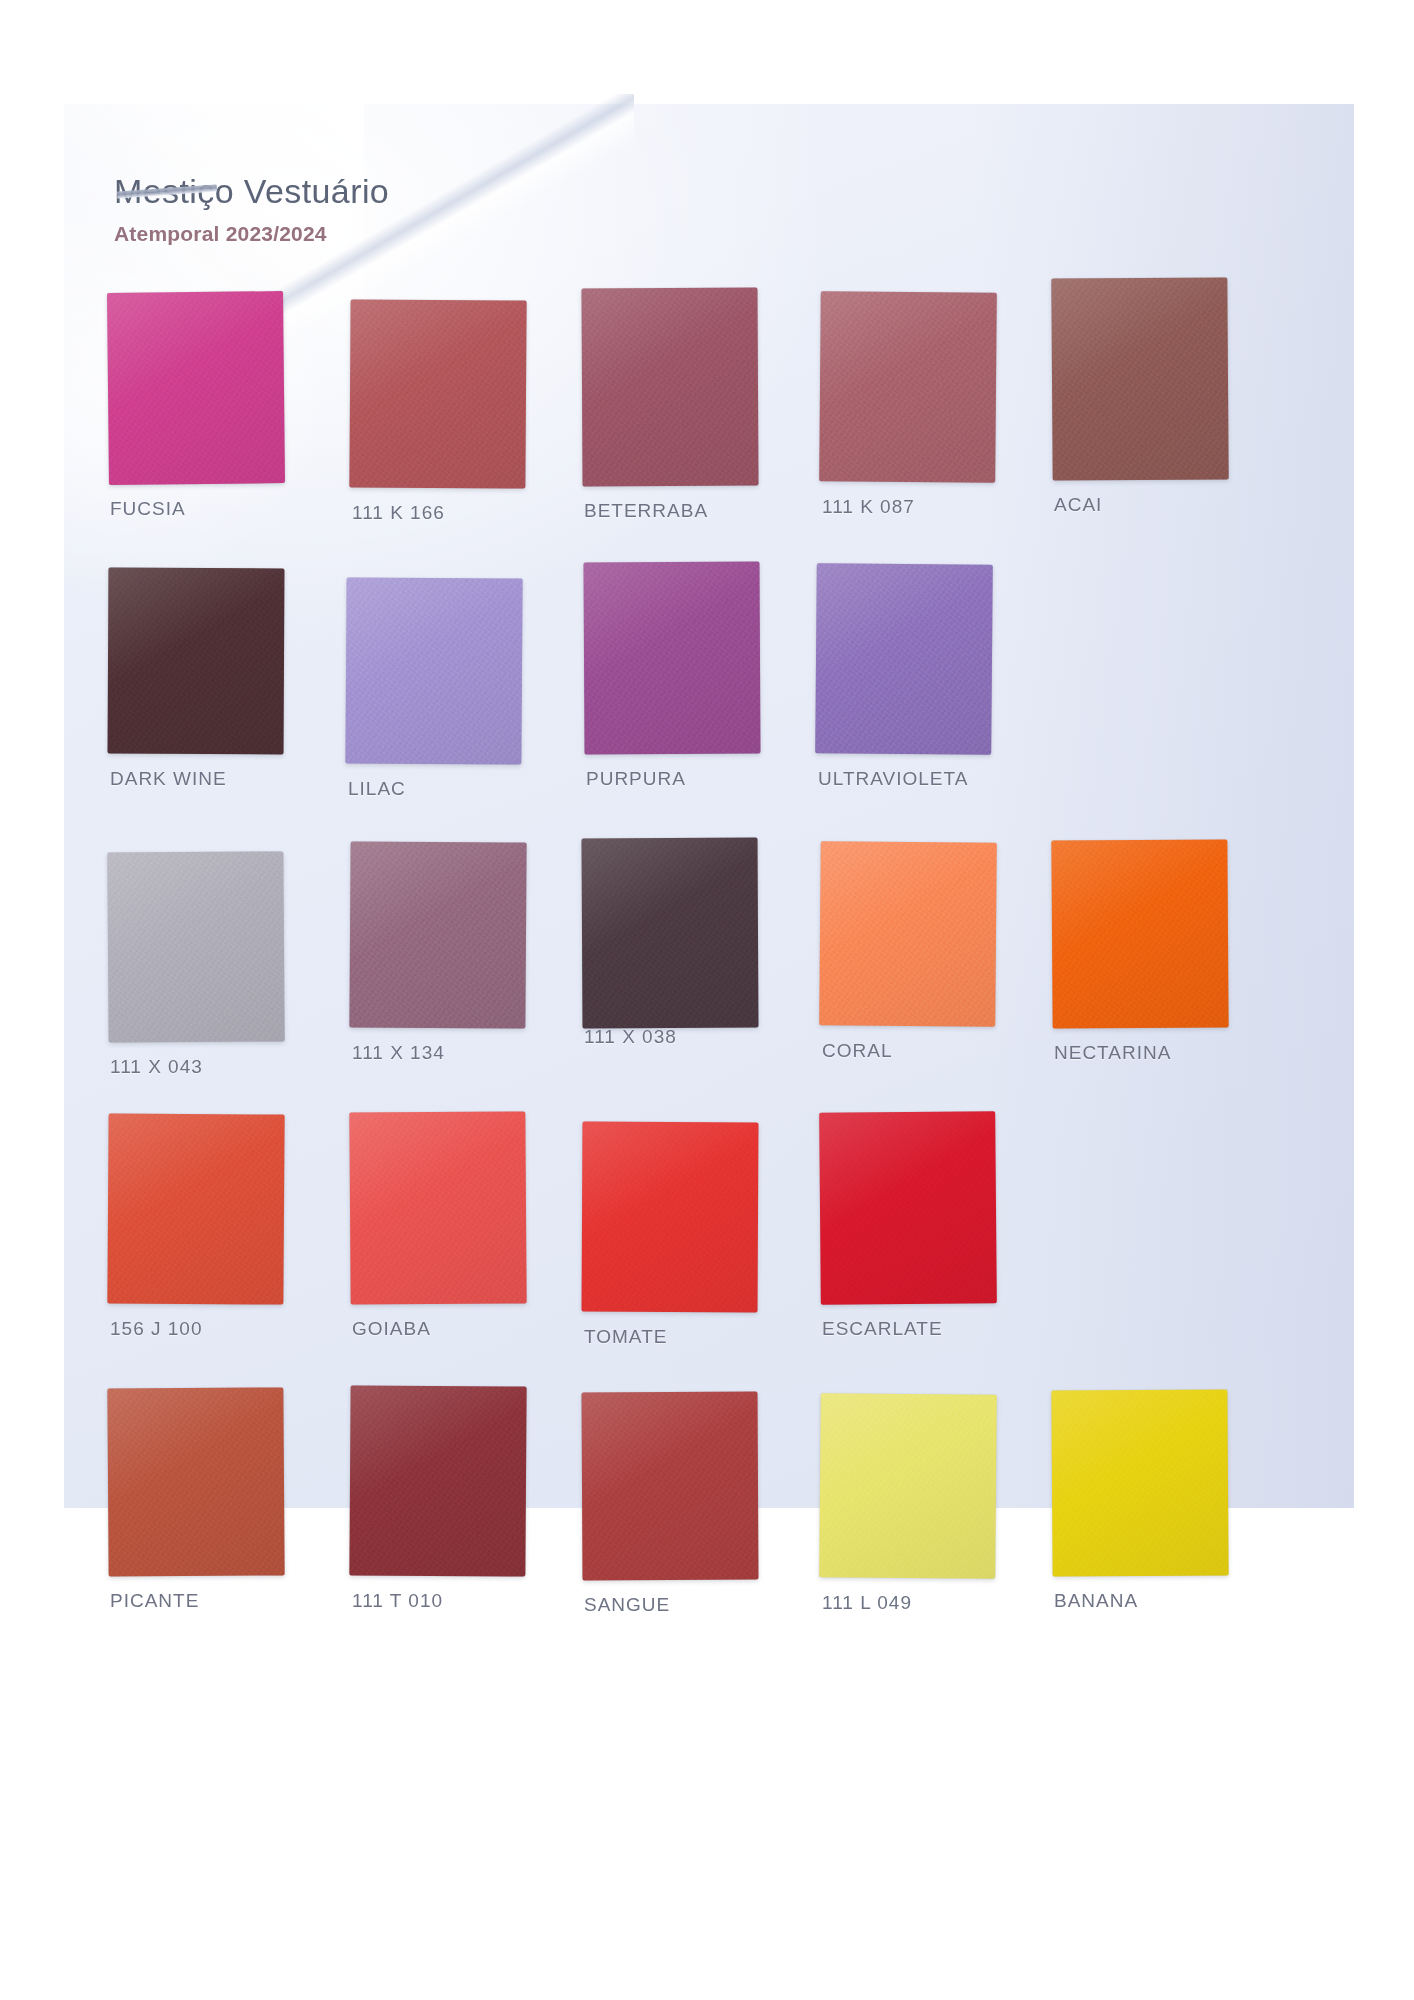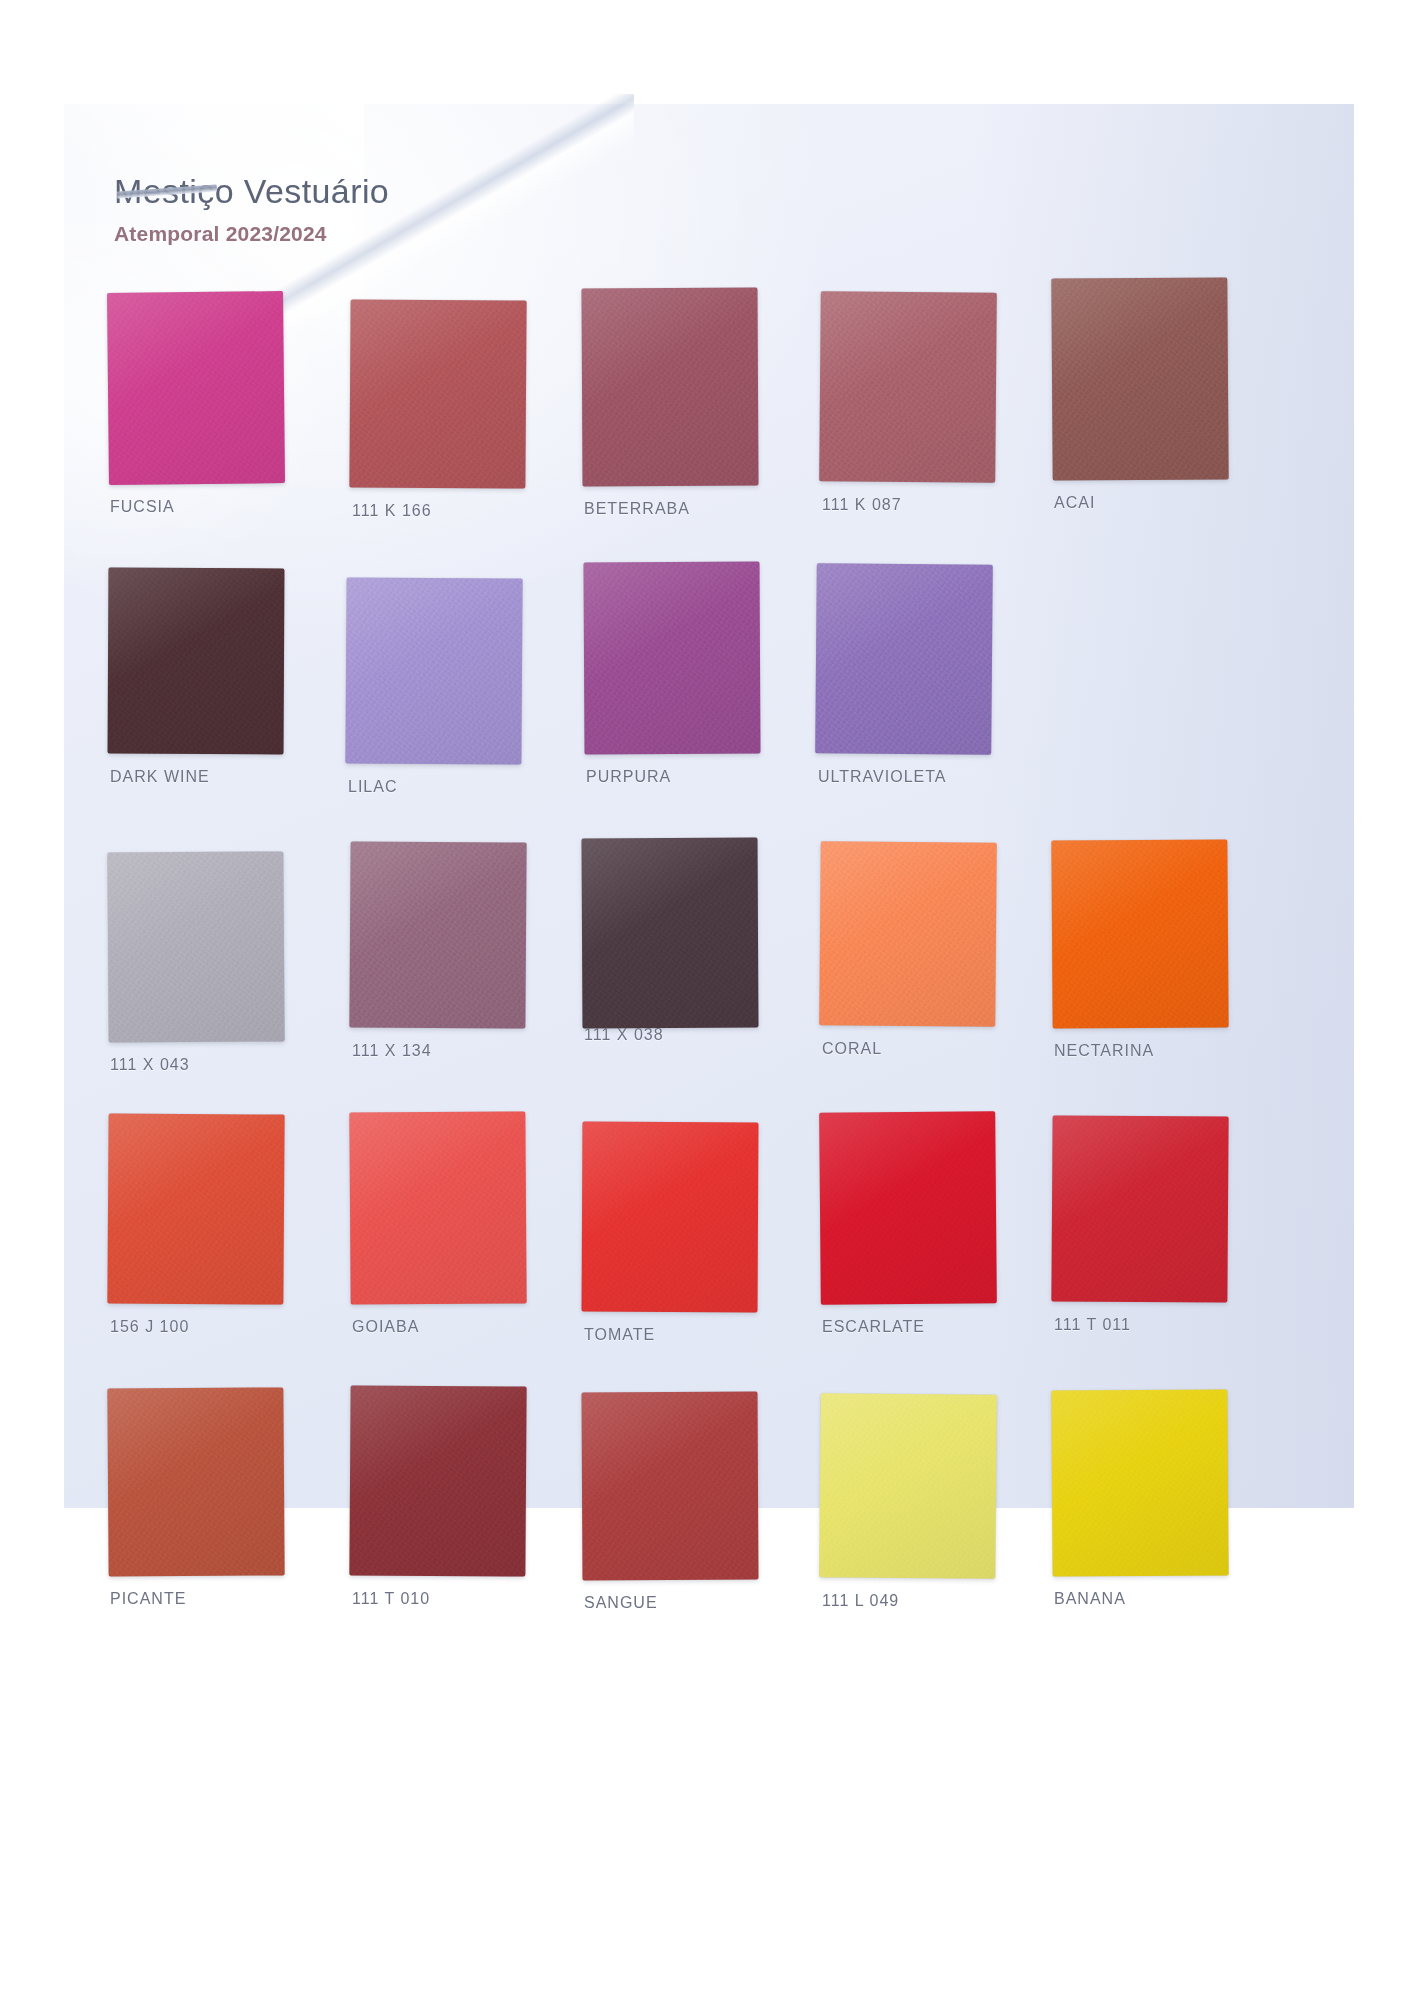--- a/index.html
+++ b/index.html
@@ -143,21 +143,21 @@
     position: absolute;
     inset: 0;
     border-radius: 2px;
     background: linear-gradient(150deg, rgba(255,255,255,0.16) 0%, rgba(255,255,255,0) 42%, rgba(0,0,0,0.06) 100%);
     z-index: 1;
   }
   .chip-label {
     position: absolute;
     left: 2px;
     top: 206px;
-    font-size: 16px;
+    font-size: 19px;
     letter-spacing: 1.0px;
     color: #6d7384;
     white-space: nowrap;
     text-shadow: 0 1px 1px rgba(255,255,255,0.7);
   }
 </style>
 </head>
 <body>
 
 <div id="card">
@@ -284,26 +284,20 @@
             <div class="chip" style="height: 190px; transform: rotate(0.3deg); background-color: rgb(229, 51, 49);"></div>
             <div class="chip-label" style="top: 204px; color: rgb(109, 115, 132);">TOMATE</div>
           </div>
         </div>
         <div class="swatch-cell">
           <div class="chip-wrap" style="margin-left: 4px; margin-top: -2px;">
             <div class="chip" style="height: 192px; transform: rotate(-0.5deg); background-color: rgb(216, 24, 44);"></div>
             <div class="chip-label" style="top: 206px; color: rgb(109, 115, 132);">ESCARLATE</div>
           </div>
         </div>
-        <div class="swatch-cell">
-          <div class="chip-wrap" style="margin-left: 0px; margin-top: 2px;">
-            <div class="chip" style="height: 186px; transform: rotate(0.4deg); background-color: rgb(205, 37, 51);"></div>
-            <div class="chip-label" style="top: 200px; color: rgb(109, 115, 132);">111 T 011</div>
-          </div>
-        </div>
       </div>
       <div class="grid-row">
         <div class="swatch-cell">
           <div class="chip-wrap" style="margin-left: 0px; margin-top: 0px;">
             <div class="chip" style="height: 188px; transform: rotate(-0.4deg); background-color: rgb(185, 84, 62);"></div>
             <div class="chip-label" style="top: 202px; color: rgb(109, 115, 132);">PICANTE</div>
           </div>
         </div>
         <div class="swatch-cell">
           <div class="chip-wrap" style="margin-left: 6px; margin-top: -2px;">

